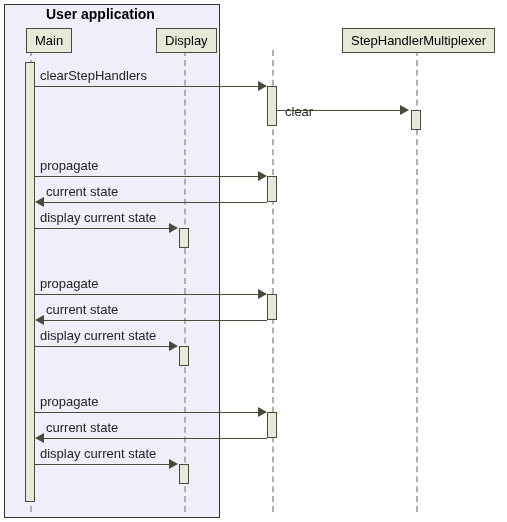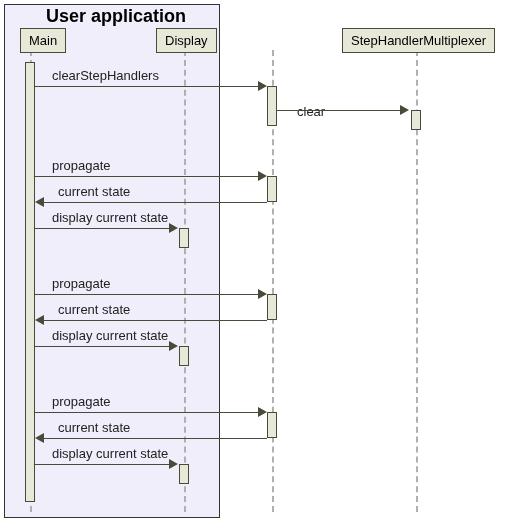--- a/index.html
+++ b/index.html
@@ -24,21 +24,21 @@
     width: 214px;
     height: 512px;
     background: #f0eefa;
     border: 1px solid #333;
   }
   .group-title {
     position: absolute;
     left: 46px;
     top: 6px;
     font-weight: bold;
-    font-size: 18px;
+    font-size: 14px;
   }
   .participant {
     position: absolute;
     background: #e8e8d8;
     border: 1.5px solid #4a4a3a;
     padding: 4px 8px;
     font-size: 13px;
     text-align: center;
     box-sizing: border-box;
   }
@@ -54,21 +54,20 @@
     background: #e8e8d8;
     border: 1.5px solid #4a4a3a;
     width: 10px;
     box-sizing: border-box;
   }
   .msg-label {
     position: absolute;
     font-size: 13px;
     color: #222;
     white-space: nowrap;
-    margin-left: 12px;
   }
   .arrow-line {
     position: absolute;
     height: 0;
     border-top: 1.5px solid #4a4a3a;
   }
   .arrow-head-right {
     position: absolute;
     width: 0; height: 0;
     border-top: 5px solid transparent;
@@ -89,21 +88,21 @@
 <div class="container">
 
   <div class="group-box"></div>
   <div class="group-title">User application</div>
 
   <div class="lifeline" style="left:30px"></div>
   <div class="lifeline" style="left:184px"></div>
   <div class="lifeline" style="left:272px"></div>
   <div class="lifeline" style="left:416px"></div>
 
-  <div class="participant" style="left:20px; top:28px">Main</div>
+  <div class="participant" style="left:26px; top:28px">Main</div>
   <div class="participant" style="left:156px; top:28px">Display</div>
   <div class="participant" style="left:342px; top:28px">StepHandlerMultiplexer</div>
 
   <div class="activation" style="left:25px; top:62px; height:440px"></div>
 
   <div class="msg-label" style="left:40px; top:68px">clearStepHandlers</div>
   <div class="arrow-line" style="left:35px; top:86px; width:225px"></div>
   <div class="arrow-head-right" style="left:258px; top:81px"></div>
   <div class="activation" style="left:267px; top:86px; height:40px"></div>
 

